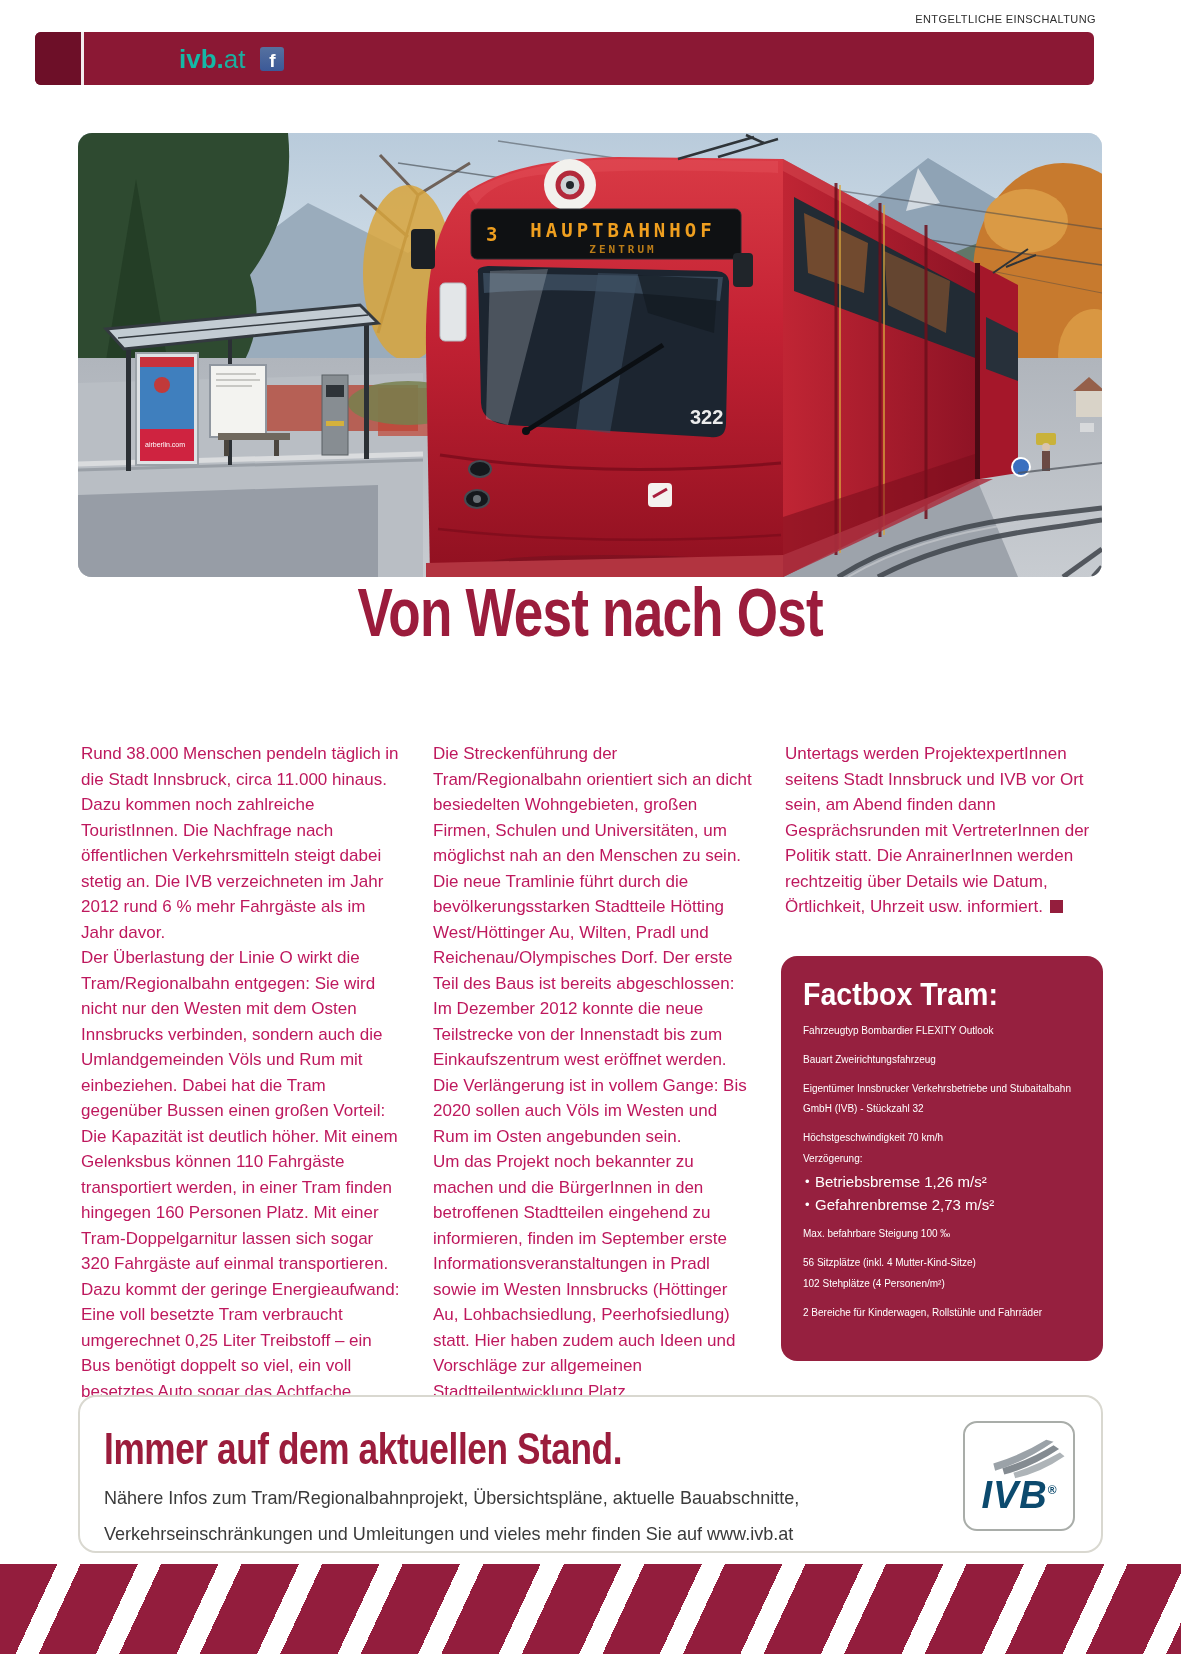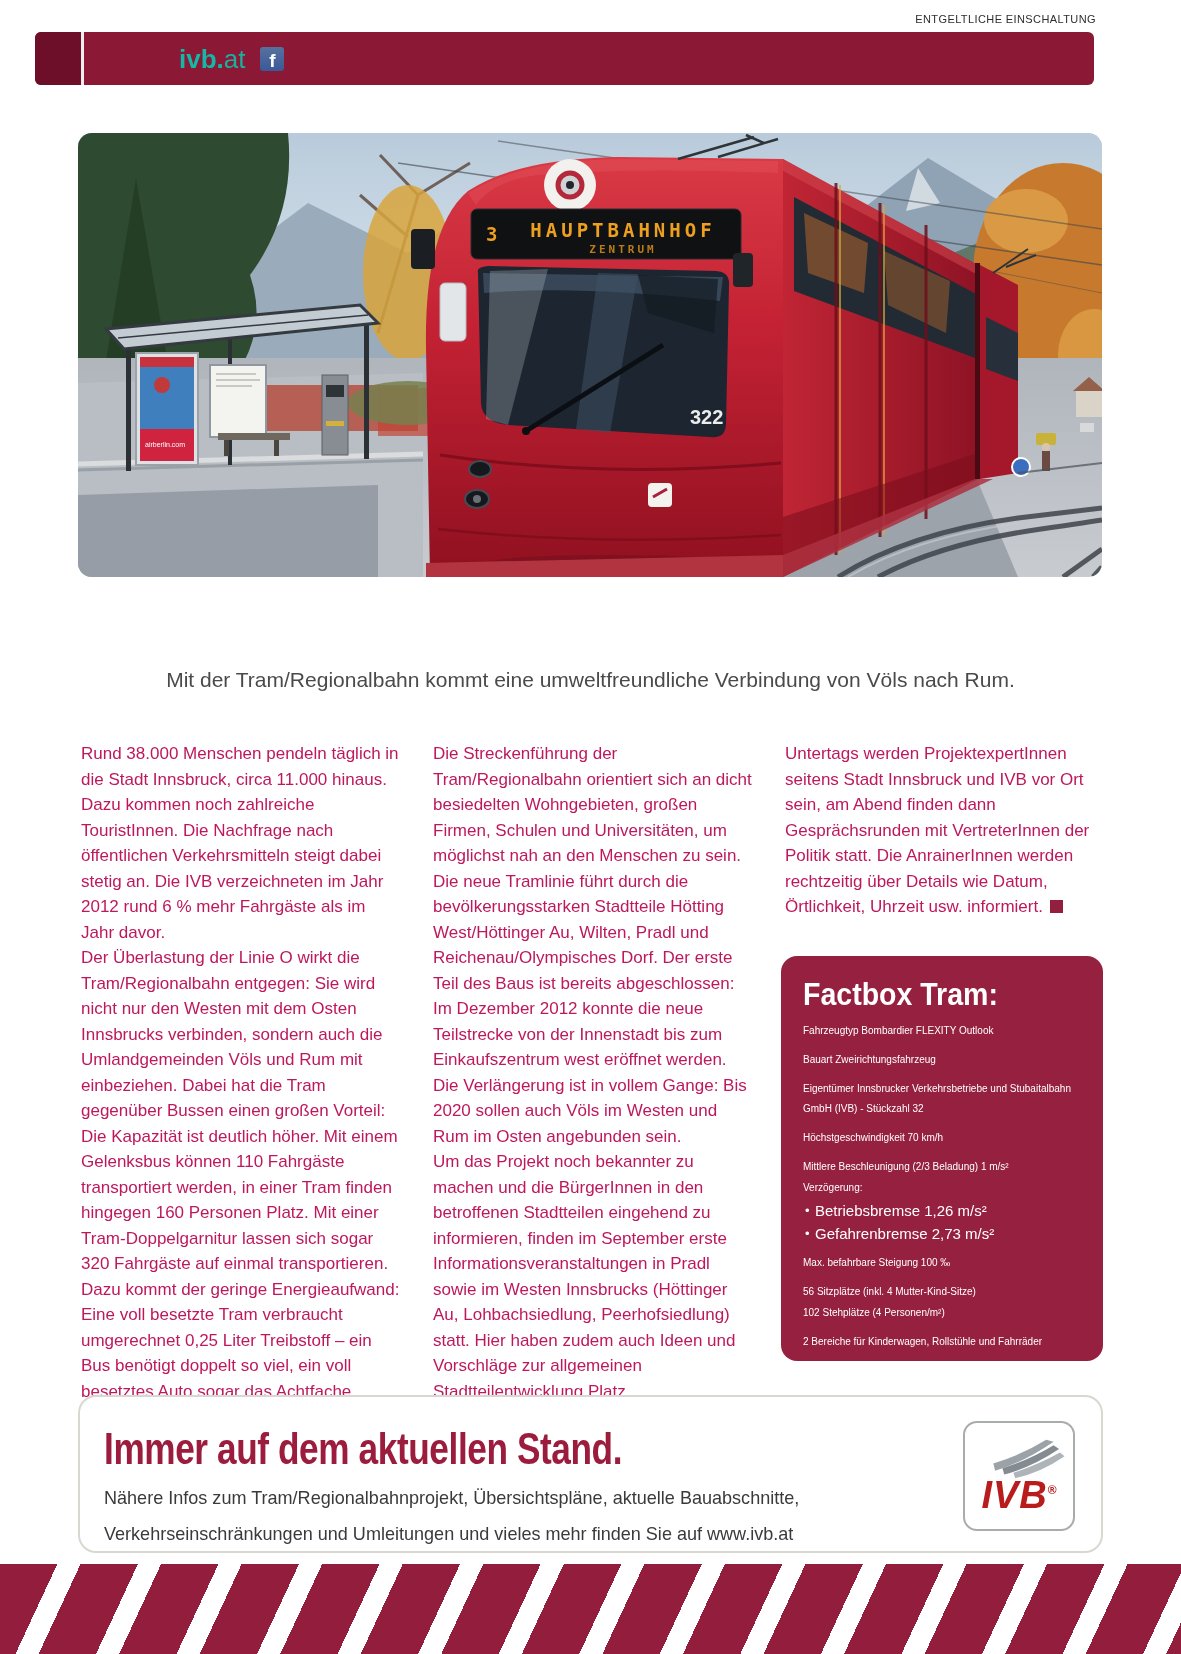--- a/index.html
+++ b/index.html
@@ -62,21 +62,21 @@
   .infobox-title{margin:0;color:#9b1c3c;font-size:44px;font-weight:700;line-height:1;}
   .infobox-title .cond-l{display:inline-block;transform:scaleX(.8);transform-origin:left center;
                          letter-spacing:-.5px;white-space:nowrap;}
   .infobox-line{margin:7px 0 0 0;font-size:19px;line-height:29px;color:#3a3a3a;
                 transform:scaleX(.95);transform-origin:left center;white-space:nowrap;}
   .infobox-line:first-of-type{margin-top:12px;}
   .logo-card{position:absolute;right:26px;top:24px;width:112px;height:110px;background:#fff;
              border:2px solid #a9ada9;border-radius:14px;box-sizing:border-box;
              display:flex;flex-direction:column;align-items:center;justify-content:center;}
   .logo-swoosh{width:80px;height:42px;margin-left:18px;margin-bottom:-4px;}
-  .logo-text{font-size:38px;font-weight:700;font-style:italic;color:#b91c1c;line-height:1;letter-spacing:1px;}
+  .logo-text{font-size:38px;font-weight:700;font-style:italic;color:#0c4a6e;line-height:1;letter-spacing:1px;}
   .logo-reg{font-size:12px;vertical-align:14px;font-style:normal;letter-spacing:0;}
 
   
   .stripes{position:absolute;left:0;top:1564px;width:1181px;height:90px;
            background:repeating-linear-gradient(115deg,#931d3d 0 52px,#ffffff 52px 73px);}
 </style>
 </head>
 <body>
 
 <div class="page">
@@ -247,21 +247,21 @@
           <path d="M800,444 Q860,412 950,398 Q1005,390 1024,387"></path>
           <path d="M985,444 L1024,416"></path>
           <path d="M1015,444 L1024,434"></path>
         </g>
         <path d="M940,340 L1024,330" stroke="#4b5057" stroke-width="2" fill="none" opacity=".7"></path>
         <path d="M770,444 Q838,404 942,390" stroke="#c6c9cd" stroke-width="2" fill="none" opacity=".7"></path>
       </g>
     </svg>
   </figure>
 
-  <p class="subtitle">Mit der Tram/Regionalbahn kommt eine umweltfreundliche Verbindung von Völs nach Rum.</p>
+  <h1 class="title"><span class="cond">Von West nach Ost</span></h1>
 
   <div class="col col1">
     <p>Rund 38.000 Menschen pendeln täglich in die Stadt Innsbruck, circa 11.000 hinaus. Dazu kommen noch zahlreiche TouristInnen. Die Nachfrage nach öffentlichen Verkehrsmitteln steigt dabei stetig an. Die IVB verzeichneten im Jahr 2012 rund 6 % mehr Fahrgäste als im Jahr davor.</p>
     <p>Der Überlastung der Linie O wirkt die Tram/Regionalbahn entgegen: Sie wird nicht nur den Westen mit dem Osten Innsbrucks verbinden, sondern auch die Umlandgemeinden Völs und Rum mit einbeziehen. Dabei hat die Tram gegenüber Bussen einen großen Vorteil: Die Kapazität ist deutlich höher. Mit einem Gelenksbus können 110 Fahrgäste transportiert werden, in einer Tram finden hingegen 160 Personen Platz. Mit einer Tram-Doppelgarnitur lassen sich sogar 320 Fahrgäste auf einmal transportieren. Dazu kommt der geringe Energieaufwand: Eine voll besetzte Tram verbraucht umgerechnet 0,25 Liter Treibstoff – ein Bus benötigt doppelt so viel, ein voll besetztes Auto sogar das Achtfache.</p>
   </div>
 
   <div class="col col2">
     <p>Die Streckenführung der Tram/Regionalbahn orientiert sich an dicht besiedelten Wohngebieten, großen Firmen, Schulen und Universitäten, um möglichst nah an den Menschen zu sein. Die neue Tramlinie führt durch die bevölkerungsstarken Stadtteile Hötting West/Höttinger Au, Wilten, Pradl und Reichenau/Olympisches Dorf. Der erste Teil des Baus ist bereits abgeschlossen: Im Dezember 2012 konnte die neue Teilstrecke von der Innenstadt bis zum Einkaufszentrum west eröffnet werden.</p>
     <p>Die Verlängerung ist in vollem Gange: Bis 2020 sollen auch Völs im Westen und Rum im Osten angebunden sein.</p>
     <p>Um das Projekt noch bekannter zu machen und die BürgerInnen in den betroffenen Stadtteilen eingehend zu informieren, finden im September erste Informationsveranstaltungen in Pradl sowie im Westen Innsbrucks (Höttinger Au, Lohbachsiedlung, Peerhofsiedlung) statt. Hier haben zudem auch Ideen und Vorschläge zur allgemeinen Stadtteilentwicklung Platz.</p>
@@ -270,21 +270,20 @@
   <div class="col col3">
     <p><span>Untertags werden ProjektexpertInnen seitens Stadt Innsbruck und IVB vor Ort sein, am Abend finden dann Gesprächsrunden mit VertreterInnen der Politik statt. Die AnrainerInnen werden rechtzeitig über Details wie Datum, Örtlichkeit, Uhrzeit usw. informiert.</span><span class="endmark"></span></p>
   </div>
 
   <aside class="factbox">
     <h2 class="fb-title">Factbox Tram:</h2>
     <div class="fb-item">Fahrzeugtyp Bombardier FLEXITY Outlook</div>
     <div class="fb-item">Bauart Zweirichtungsfahrzeug</div>
     <div class="fb-item">Eigentümer Innsbrucker Verkehrsbetriebe und Stubaitalbahn GmbH (IVB) - Stückzahl 32</div>
     <div class="fb-item">Höchstgeschwindigkeit 70 km/h</div>
-    <div class="fb-item">Mittlere Beschleunigung (2/3 Beladung) 1 m/s²</div>
     <div class="fb-item nogap">Verzögerung:</div>
     <div class="fb-bullet">Betriebsbremse 1,26 m/s²</div>
     <div class="fb-bullet">Gefahrenbremse 2,73 m/s²</div>
     <div class="fb-item">Max. befahrbare Steigung 100 ‰</div>
     <div class="fb-item">56 Sitzplätze (inkl. 4 Mutter-Kind-Sitze)</div>
     <div class="fb-item nogap">102 Stehplätze (4 Personen/m²)</div>
     <div class="fb-item">2 Bereiche für Kinderwagen, Rollstühle und Fahrräder</div>
   </aside>
 
   <section class="infobox">

